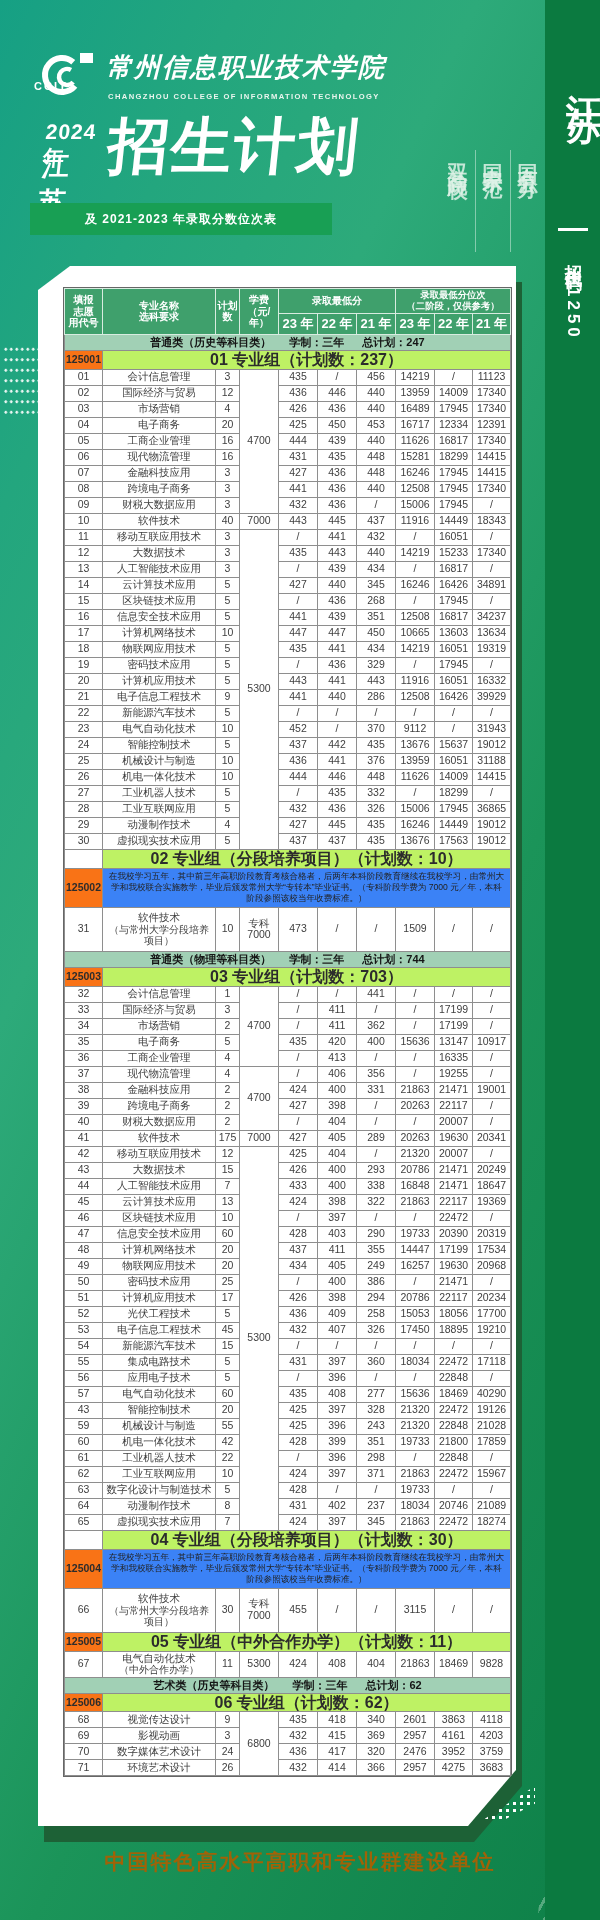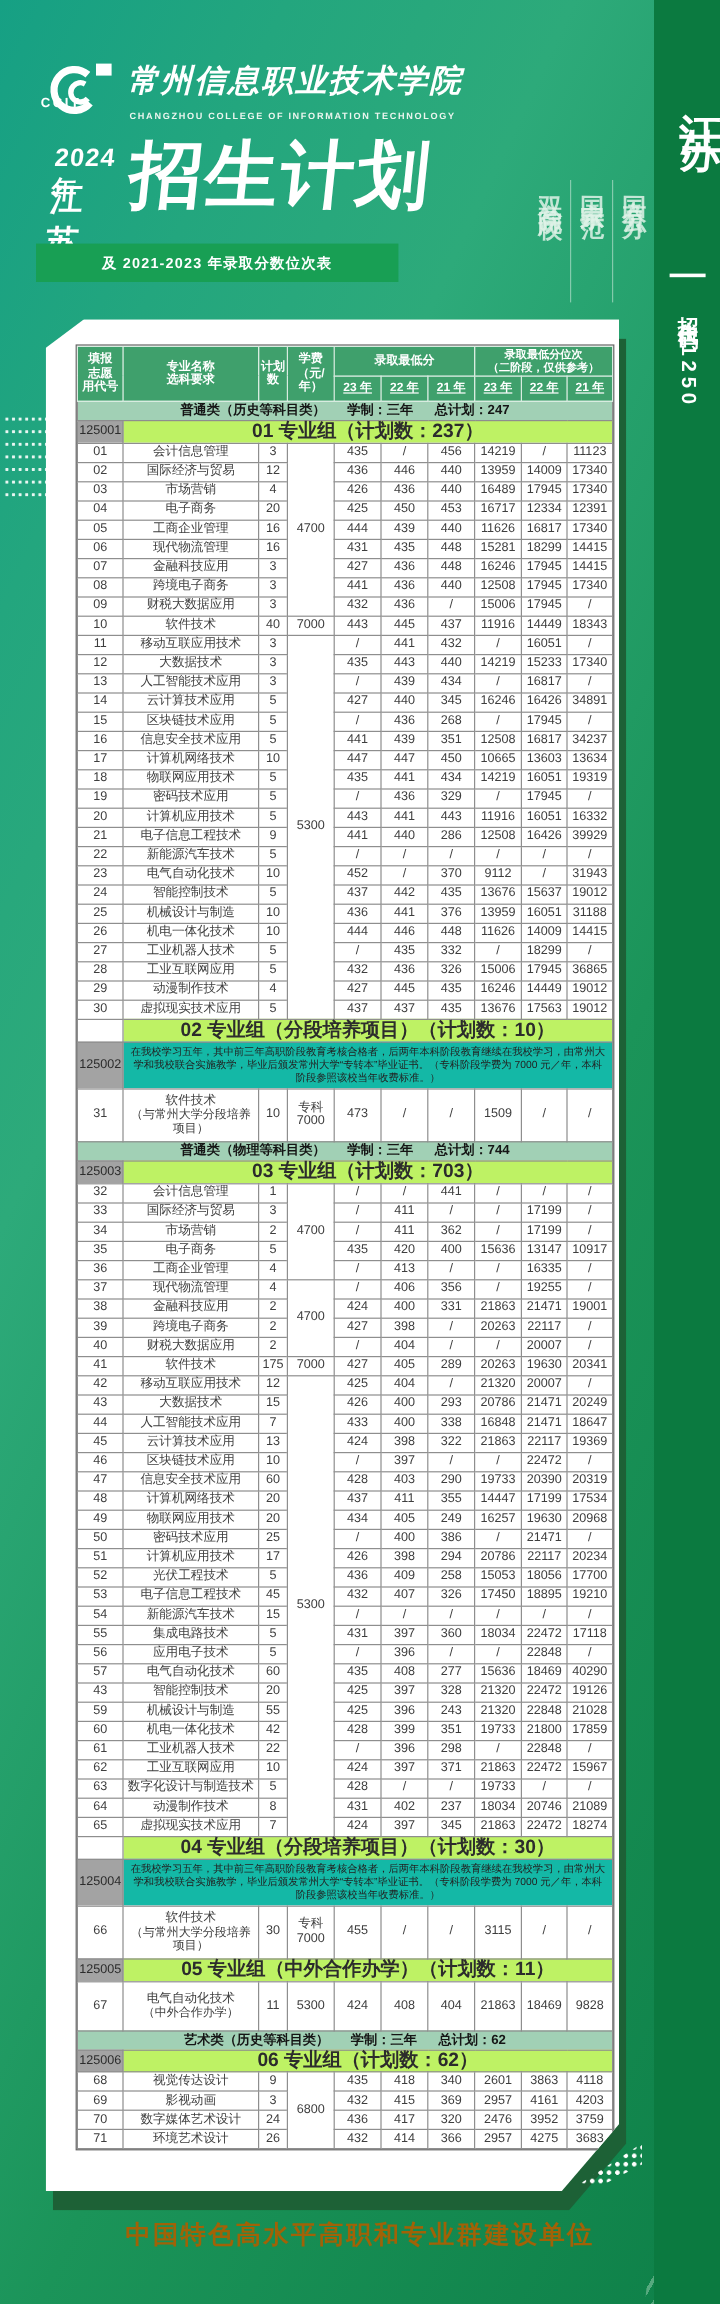--- a/index.html
+++ b/index.html
@@ -39,33 +39,33 @@
     color:#fff;font-size:12px;font-weight:700;text-align:center;line-height:32px;letter-spacing:1px;}
   
   .card-shadow{position:absolute;left:44px;top:282px;width:478px;height:1560px;background:#1d6136;
     clip-path:polygon(32px 0,100% 0,100% calc(100% - 56px),calc(100% - 48px) 100%,0 100%,0 24px);}
   .card{position:absolute;left:38px;top:266px;width:478px;height:1560px;background:#ffffff;
     clip-path:polygon(32px 0,100% 0,100% calc(100% - 56px),calc(100% - 48px) 100%,0 100%,0 24px);}
   
   table{position:absolute;left:26px;top:22px;width:446px;border-collapse:collapse;table-layout:fixed;}
   th{background:#3fa06c;color:#fff;font-size:10px;font-weight:700;line-height:1.18;
      border:1px solid #d8ece0;white-space:pre-line;padding:1px 0;}
-  thead tr.years th{height:18px;font-size:10px;text-decoration:underline;}
+  thead tr.years th{height:18px;font-size:13px;}
   th.rank-h{font-size:9.3px;}
   td{border:1px solid #8e8e8e;text-align:center;color:#3e3e3e;font-size:10.5px;
      background:#fff;padding:0 1px;line-height:1.12;}
   tr.r{height:16px;}
   tr.tall{height:44px;}
-  tr.two{height:41px;}
+  tr.two{height:26px;}
   tr.cat td{background:#a1d0b5;color:#151515;font-weight:700;font-size:11px;height:15px;margin-top:45px;}
   tr.cat span{margin:0 9px;}
   td.band{background:#bef264;color:#2c2c2c;font-weight:700;font-size:16px;height:15px;}
-  td.code{background:#a3a3a3;color:#2c2c2c;font-size:10.5px;}
+  td.code{background:#f97316;color:#2c2c2c;font-size:10.5px;font-weight:bold;}
   td.blank{background:#fff;}
-  td.note{background:#14b8a6;font-size:8.6px;line-height:1.32;color:#222;padding:2px 4px;}
+  td.note{background:#3b82f6;font-size:8.6px;line-height:1.32;color:#222;padding:2px 4px;}
   td.fee{white-space:pre-line;}
   td.major{padding:0 2px;}
   td.major .sub{font-size:10px;}
   table{outline:1.5px solid #666;}
   .dot-arrow{position:absolute;left:483px;top:1786px;width:52px;height:34px;
     background-image:radial-gradient(circle,#fff 1.7px,transparent 1.9px);background-size:7px 7px;
     clip-path:polygon(0 100%,100% 0,100% 52%,40% 100%);}
   
   .footer-slogan{position:absolute;left:0;top:1848px;width:600px;text-align:center;
     color:#a16207;font-size:21px;font-weight:700;letter-spacing:2px;}

